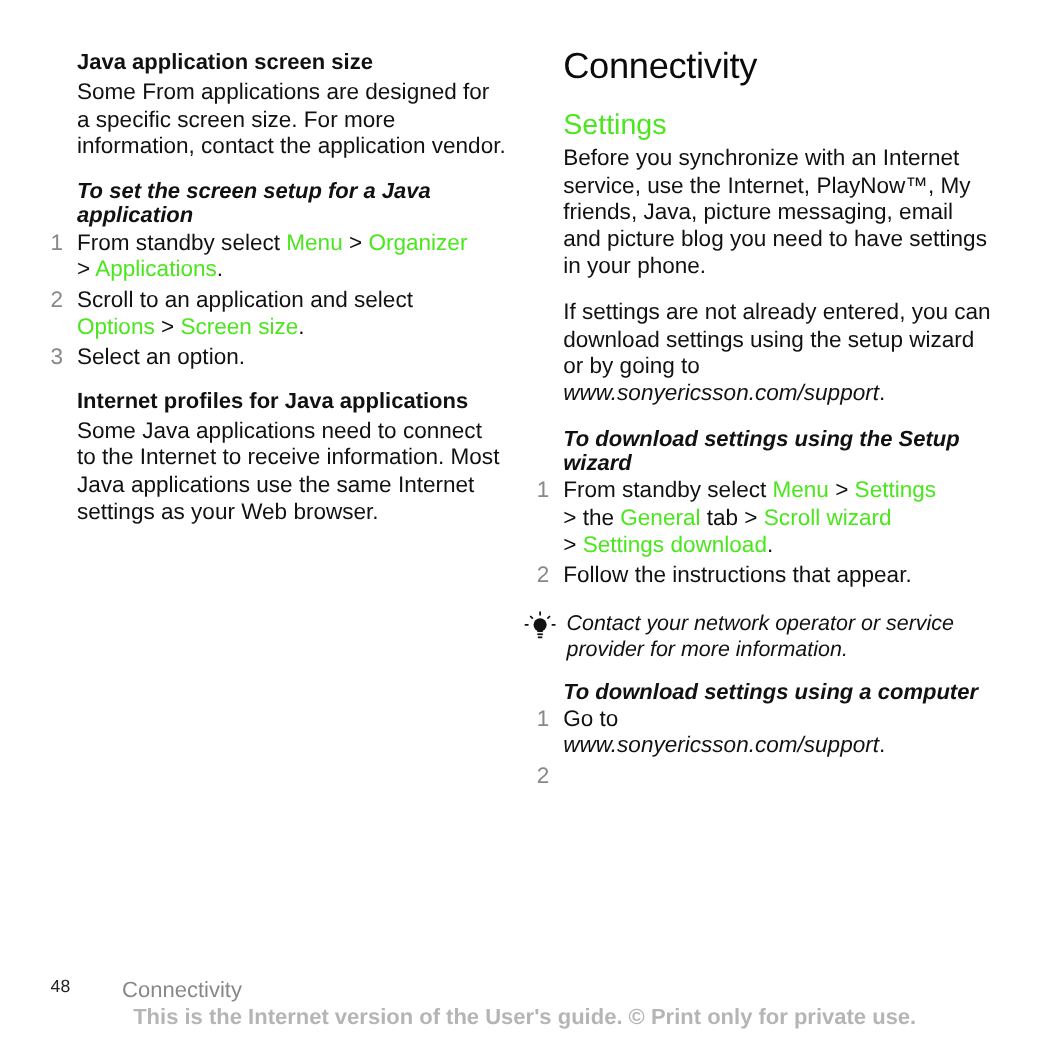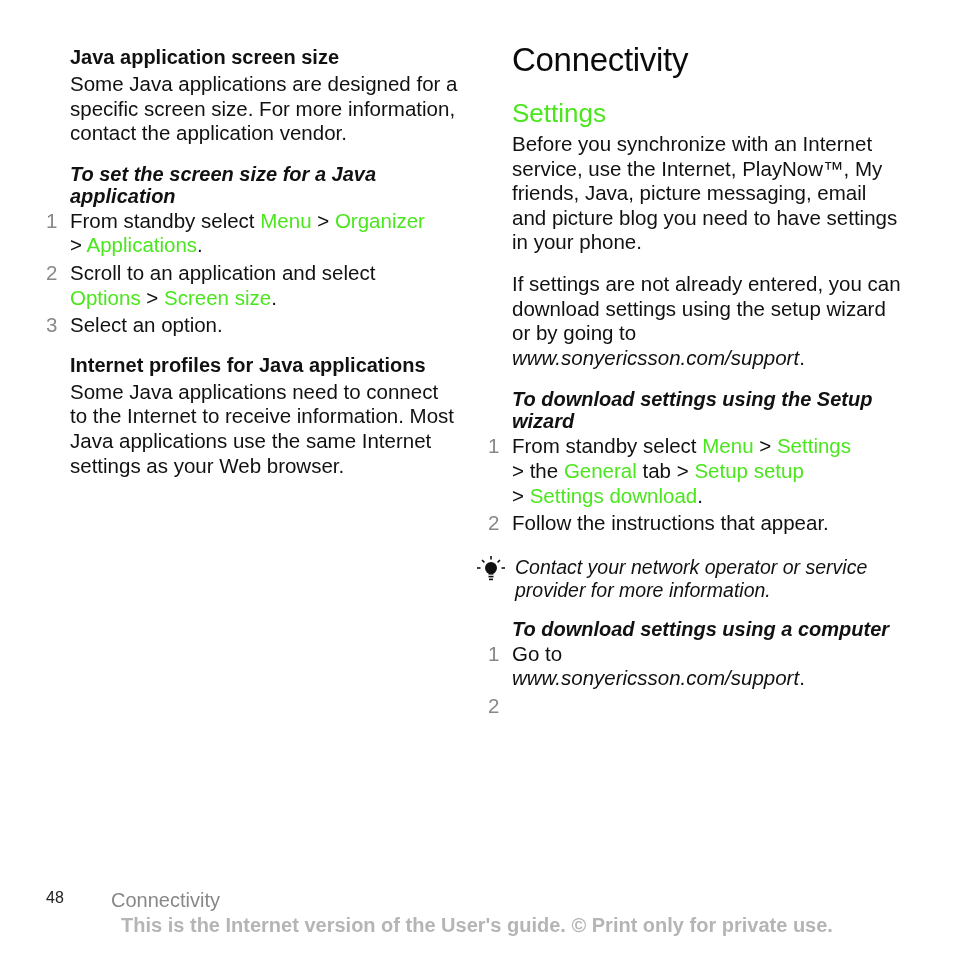--- a/index.html
+++ b/index.html
@@ -23,42 +23,42 @@
   .tip-icon { position:absolute; left:-36px; top:-2px; width:30px; height:30px; }
   .footer-page { position:absolute; left:46px; top:889px; font-size:16px; color:#222; }
   .footer-sect { position:absolute; left:111px; top:889px; font-size:20px; color:#888; }
   .footer-note { position:absolute; left:0; width:954px; text-align:center; top:914px; font-size:20px; font-weight:bold; color:#b5b5b5; }
 </style>
 </head>
 <body>
 
 <div class="col left">
   <div class="h-sub">Java application screen size</div>
-  <p class="para">Some Java applications are designed for a specific screen size. For more information, contact the application vendor.</p>
+  <p class="para">Some From applications are designed for a specific screen size. For more information, contact the application vendor.</p>
 
-  <div class="italic-h" style="margin-top:8px">To set the screen size for a Java application</div>
+  <div class="italic-h" style="margin-top:8px">To set the screen setup for a Java application</div>
   <ol>
     <li><span class="num">1</span><span>From standby select </span><span class="g">Menu</span><span> &gt; </span><span class="g">Organizer</span><br><span> &gt; </span><span class="g">Applications</span><span>.</span></li>
     <li><span class="num">2</span><span>Scroll to an application and select </span><br><span class="g">Options</span><span> &gt; </span><span class="g">Screen size</span><span>.</span></li>
     <li><span class="num">3</span><span>Select an option.</span></li>
   </ol>
 
   <div class="h-sub" style="margin-top:14px">Internet profiles for Java applications</div>
   <p>Some Java applications need to connect to the Internet to receive information. Most Java applications use the same Internet settings as your Web browser.</p>
 </div>
 
 <div class="col right">
   <h1 class="title">Connectivity</h1>
   <div class="settings">Settings</div>
   <p class="para">Before you synchronize with an Internet service, use the Internet, PlayNow™, My friends, Java, picture messaging, email and picture blog you need to have settings in your phone.</p>
   <p><span>If settings are not already entered, you can download settings using the setup wizard or by going to </span><span class="url">www.sonyericsson.com/support</span><span>.</span></p>
 
   <div class="italic-h" style="margin-top:18px">To download settings using the Setup wizard</div>
   <ol>
-    <li><span class="num">1</span><span>From standby select </span><span class="g">Menu</span><span> &gt; </span><span class="g">Settings</span><br><span> &gt; the </span><span class="g">General</span><span> tab &gt; </span><span class="g">Setup setup</span><br><span> &gt; </span><span class="g">Settings download</span><span>.</span></li>
+    <li><span class="num">1</span><span>From standby select </span><span class="g">Menu</span><span> &gt; </span><span class="g">Settings</span><br><span> &gt; the </span><span class="g">General</span><span> tab &gt; </span><span class="g">Scroll wizard</span><br><span> &gt; </span><span class="g">Settings download</span><span>.</span></li>
     <li><span class="num">2</span><span>Follow the instructions that appear.</span></li>
   </ol>
 
   <div class="tip">
     <svg class="tip-icon" viewBox="0 0 30 30">
       <circle cx="15" cy="14" r="6" fill="#111"></circle>
       <rect x="12.5" y="19" width="5" height="1.6" fill="#111"></rect>
       <rect x="12.5" y="21.8" width="5" height="1.6" fill="#111"></rect>
       <rect x="13" y="24.6" width="4" height="1.6" fill="#111"></rect>
       <line x1="15" y1="2" x2="15" y2="5.5" stroke="#111" stroke-width="1.6"></line>

